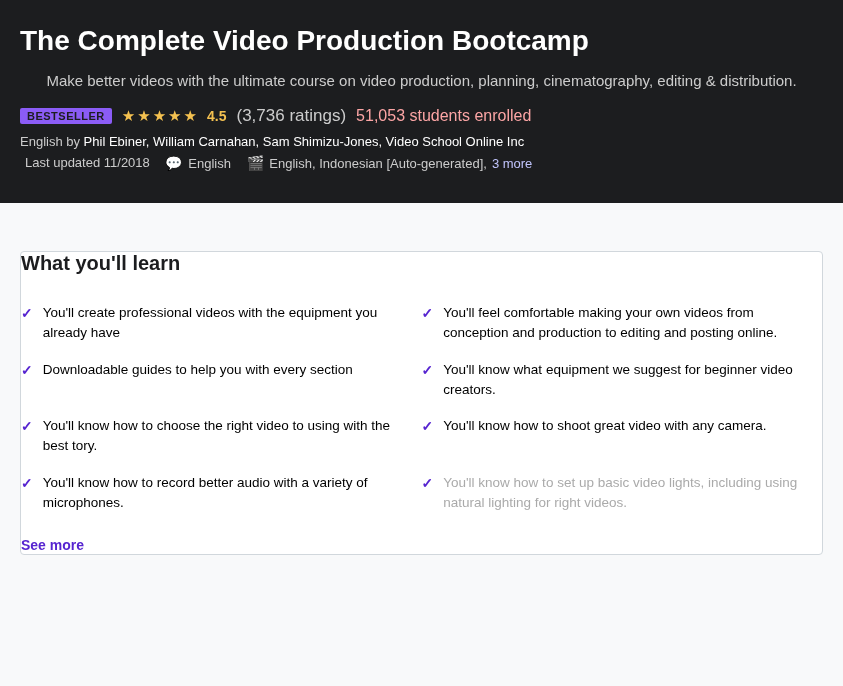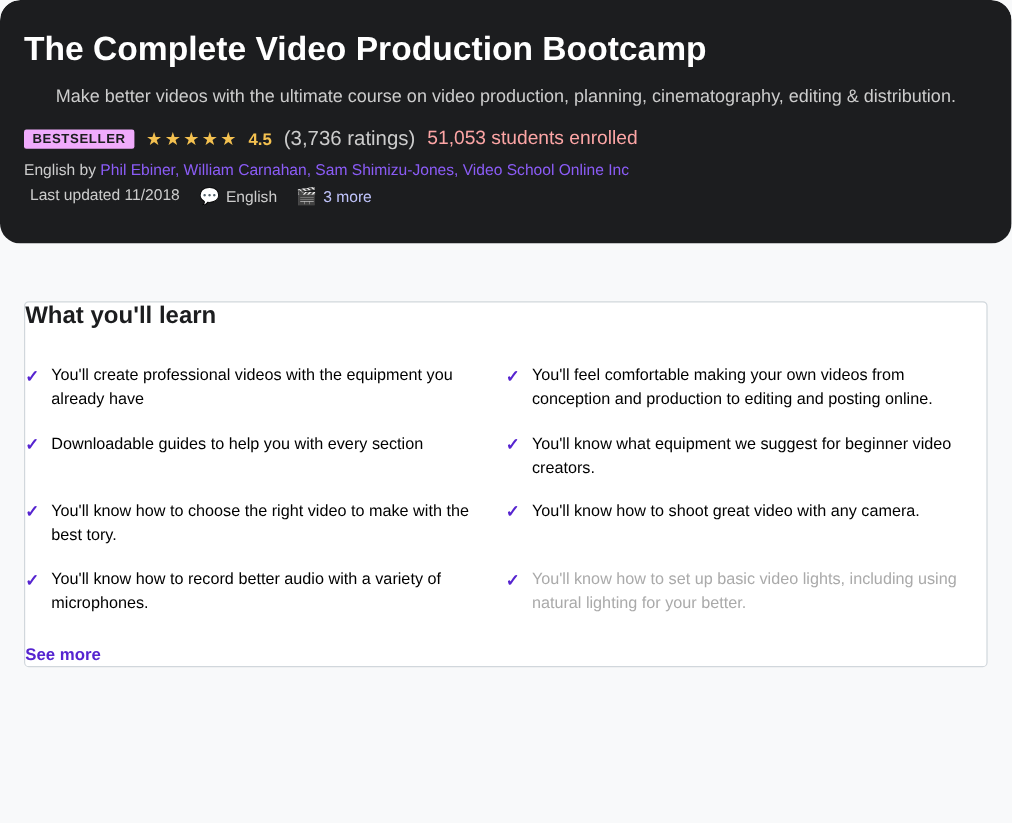--- a/index.html
+++ b/index.html
@@ -1,15 +1,15 @@
 <!DOCTYPE html>
 <html><head>
   <meta charset="utf-8">
   <style>
-    * { margin: 0; padding: 0; box-sizing: border-box; border-radius: 17px; }
+    * { margin: 0; padding: 0; box-sizing: border-box; }
     body {
       font-family: -apple-system, BlinkMacSystemFont, 'Segoe UI', sans-serif;
       background: #f8f9fa;
       width: 843px;
       min-height: 686px;
     }
 
     
     .hero {
       background: #1c1d1f;
@@ -32,21 +32,21 @@
       text-align: center;
     }
     .meta-row {
       display: flex;
       align-items: center;
       gap: 10px;
       margin-bottom: 8px;
       flex-wrap: wrap;
     }
     .bestseller-badge {
-      background: #f0abfc;
+      background: #8b5cf6;
       color: #1c1d1f;
       font-size: 11px;
       font-weight: 700;
       padding: 2px 7px;
       border-radius: 2px;
       text-transform: uppercase;
       letter-spacing: 0.5px;
     }
     .stars {
       display: flex;
@@ -73,21 +73,21 @@
     .enrolled {
       color: #fca5a5;
       font-size: 16px;
     }
     .created-by {
       font-size: 13px;
       color: #ccc;
       margin-bottom: 6px;
     }
     .created-by a {
-      color: #8b5cf6;
+      color: #ffffff;
       text-decoration: none;
     }
     .info-row {
       display: flex;
       align-items: flex-start;
       gap: 16px;
       flex-wrap: wrap;
     }
     .info-item {
       display: flex;
@@ -191,20 +191,21 @@
     <div class="info-item">
       <span class="info-icon"></span>
       <span>Last updated 11/2018</span>
     </div>
     <div class="info-item">
       <span class="info-icon">💬</span>
       <span>English</span>
     </div>
     <div class="info-item">
       <span class="info-icon">🎬</span>
+      <span>English, Indonesian [Auto-generated],</span>
       <a class="info-link">3 more</a>
     </div>
   </div>
 </div>
 
 <div style="height: 24px; background: #f8f9fa;"></div>
 
 <div class="main-content">
   <div class="learn-section">
     <h2 class="learn-title">What you'll learn</h2>
@@ -224,32 +225,32 @@
         <span class="check-icon">✓</span>
         <span class="learn-text">Downloadable guides to help you with every section</span>
       </div>
       <div class="learn-item">
         <span class="check-icon">✓</span>
         <span class="learn-text">You'll know what equipment we suggest for beginner video creators.</span>
       </div>
 
       <div class="learn-item">
         <span class="check-icon">✓</span>
-        <span class="learn-text">You'll know how to choose the right video to make with the best tory.</span>
+        <span class="learn-text">You'll know how to choose the right video to using with the best tory.</span>
       </div>
       <div class="learn-item">
         <span class="check-icon">✓</span>
         <span class="learn-text">You'll know how to shoot great video with any camera.</span>
       </div>
 
       <div class="learn-item">
         <span class="check-icon">✓</span>
         <span class="learn-text">You'll know how to record better audio with a variety of microphones.</span>
       </div>
       <div class="learn-item">
         <span class="check-icon">✓</span>
-        <span class="learn-text faded">You'll know how to set up basic video lights, including using natural lighting for your better.</span>
+        <span class="learn-text faded">You'll know how to set up basic video lights, including using natural lighting for right videos.</span>
       </div>
     </div>
 
     <a class="see-more">See more</a>
   </div>
 </div>
 
 </body></html>

